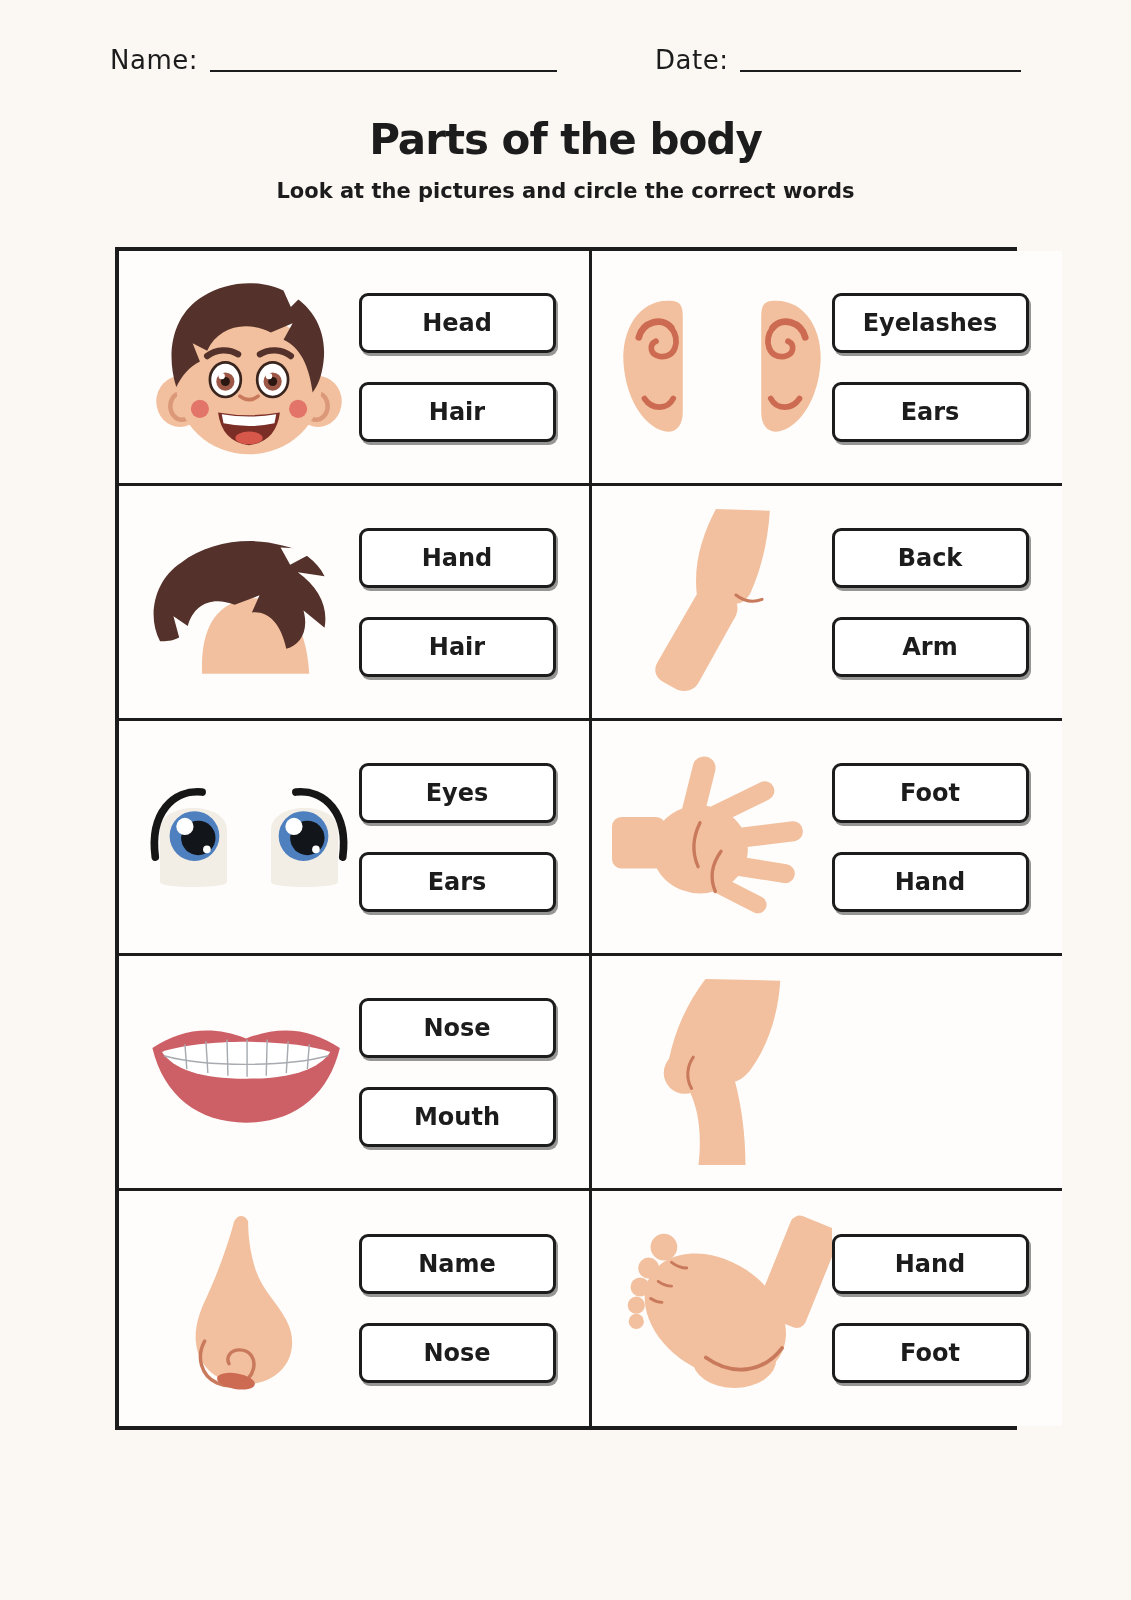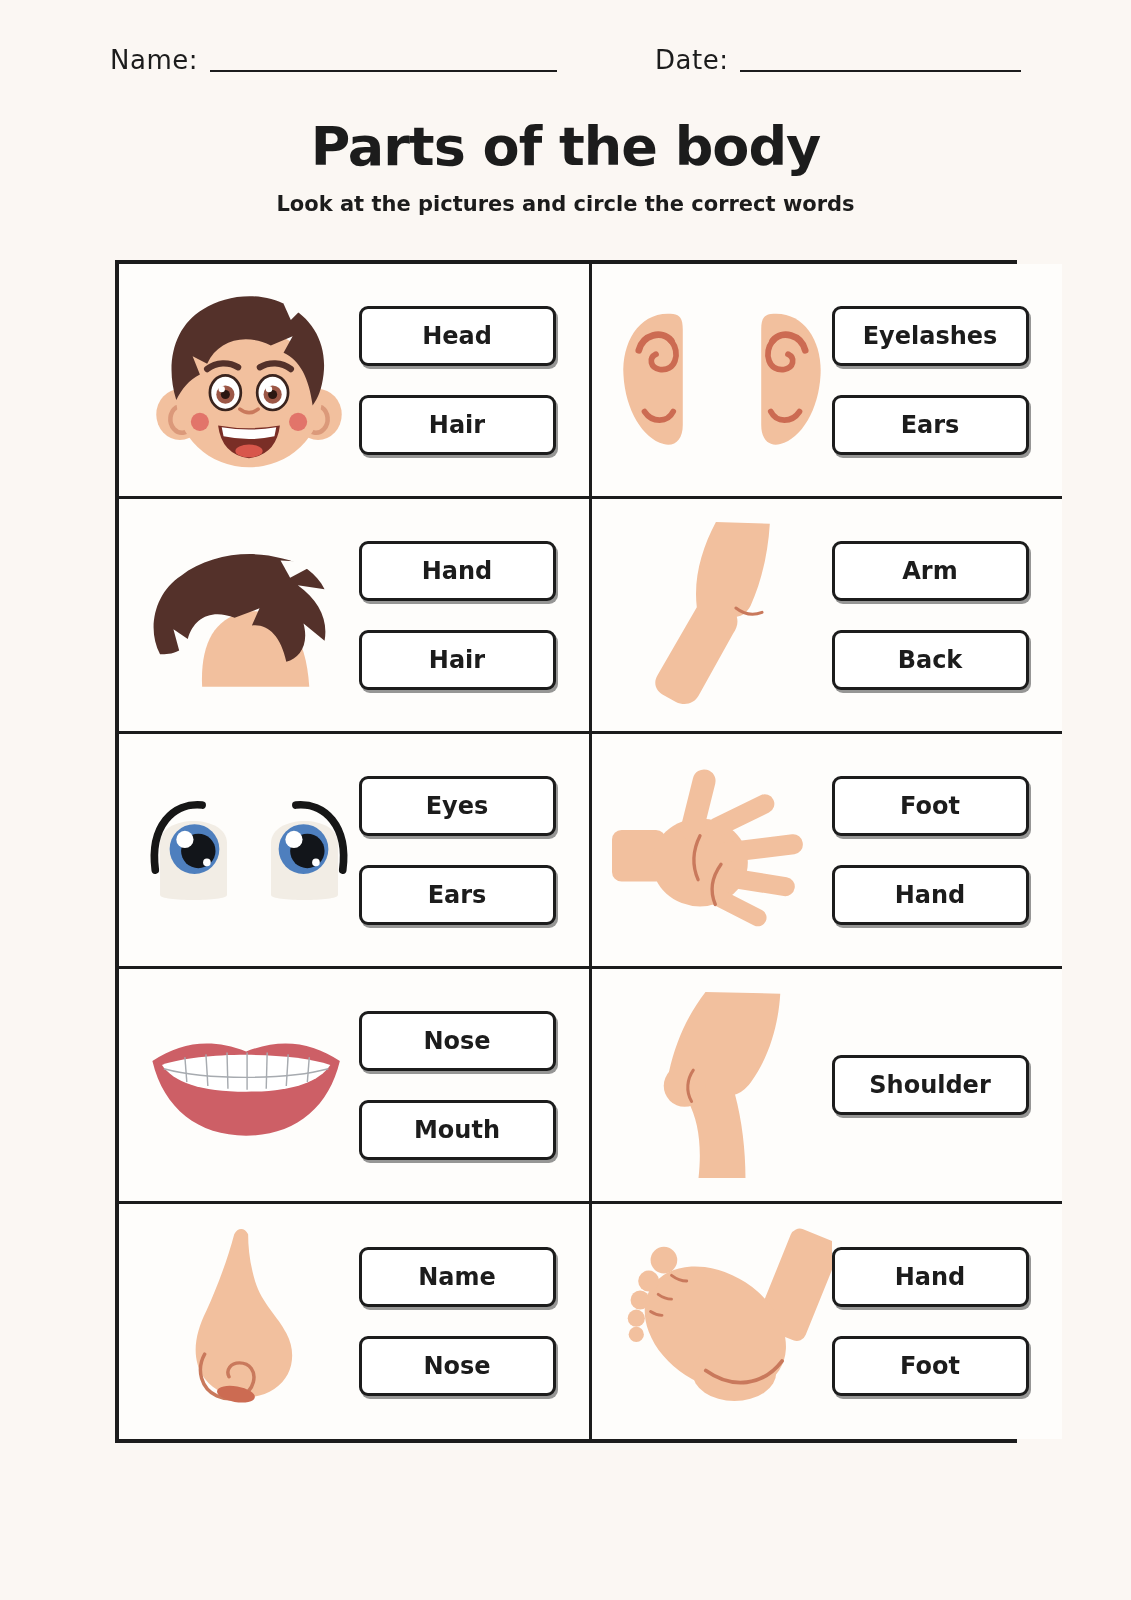--- a/index.html
+++ b/index.html
@@ -13,21 +13,21 @@
     font-family:"DejaVu Sans","Liberation Sans",sans-serif;
   }
   .sheet{padding:45px 110px 0 110px;}
   .topline{display:flex;justify-content:space-between;}
   .field{display:flex;align-items:flex-end;}
   .field.name{flex:0 0 447px;}
   .field.date{flex:0 0 366px;}
   .flabel{font-size:26px;font-weight:500;letter-spacing:.5px;white-space:nowrap;}
   .fline{flex:1;border-bottom:2px solid var(--ink);margin:0 0 3px 12px;height:1px;}
   h1{
-    text-align:center;font-size:54px;font-weight:700;letter-spacing:-1px;
+    text-align:center;font-size:42px;font-weight:700;letter-spacing:-1px;
     margin:42px 0 10px 0;line-height:1.1;
   }
   .subtitle{text-align:center;font-size:21px;font-weight:700;margin:16px;}
   .grid{
     width:902px;margin:44px auto 0 auto;
     border:4px solid var(--ink);background:var(--cell-bg);
     display:grid;grid-template-columns:1fr 1fr;
   }
   .cell{
     height:235px;display:flex;align-items:center;
@@ -152,24 +152,24 @@
 
   <div class="cell">
     <div class="pic">
           <svg viewBox="0 0 170 230">
             <path d="M78,8 L140,10 C138,44 130,78 118,104 C114,112 108,116 102,117 C104,124 102,130 98,136 L58,208 C53,217 42,220 32,215 L16,206 C8,201 6,192 11,184 L56,106 C52,72 62,38 78,8 Z" fill="#F2C09E"></path>
             <path d="M101,107 C110,114 121,116 131,112" stroke="#C9795C" stroke-width="3.5" fill="none" stroke-linecap="round"></path>
           </svg>
         </div>
     <div class="opts">
       <div class="opt">
+        <span class="opt-label">Back</span>
+      </div>
+      <div class="opt">
         <span class="opt-label">Arm</span>
-      </div>
-      <div class="opt">
-        <span class="opt-label">Back</span>
       </div>
     </div>
   </div>
 
   <div class="cell">
     <div class="pic">
           <svg viewBox="0 0 230 130">
             <path d="M22,112 L22,58 C22,27 92,27 92,58 L92,112 C92,119 22,119 22,112 Z" fill="#F2EDE5"></path>
             <path d="M17,86 C11,40 36,15 66,18" stroke="#161616" stroke-width="8" fill="none" stroke-linecap="round"></path>
             <circle cx="58" cy="64" r="26" fill="#4E7FBE"></circle>
@@ -249,23 +249,20 @@
 
   <div class="cell">
     <div class="pic">
           <svg viewBox="0 0 170 230">
             <path d="M66,8 L152,10 C150,44 140,82 118,112 C112,120 106,124 100,126 C108,156 112,190 112,222 L58,222 C62,186 58,156 46,134 C30,130 20,116 24,100 C32,64 46,34 66,8 Z" fill="#F2C09E"></path>
             <circle cx="42" cy="116" r="24" fill="#F2C09E"></circle>
             <path d="M52,98 C45,108 43,122 50,134" stroke="#C9795C" stroke-width="3.5" fill="none" stroke-linecap="round"></path>
           </svg>
         </div>
     <div class="opts">
-      <div class="opt">
-        <span class="opt-label">Shoulder</span>
-      </div>
     </div>
   </div>
 
   <div class="cell">
     <div class="pic">
           <svg viewBox="0 0 190 230">
             <path d="M78,14 C70,44 58,76 46,102 C32,130 28,158 44,180 C62,204 100,208 124,192 C146,178 150,150 138,128 C128,108 110,94 102,68 C96,48 94,30 94,14 C90,6 82,6 78,14 Z" fill="#F2C09E"></path>
             <path d="M44,152 C34,170 40,192 58,200 C76,208 96,200 100,184 C103,172 96,162 84,162 C74,162 68,170 72,178" stroke="#C9795C" stroke-width="4" fill="none" stroke-linecap="round"></path>
             <ellipse cx="80" cy="198" rx="22" ry="9" fill="#CC6B52" transform="rotate(10 80 198)"></ellipse>
           </svg>

